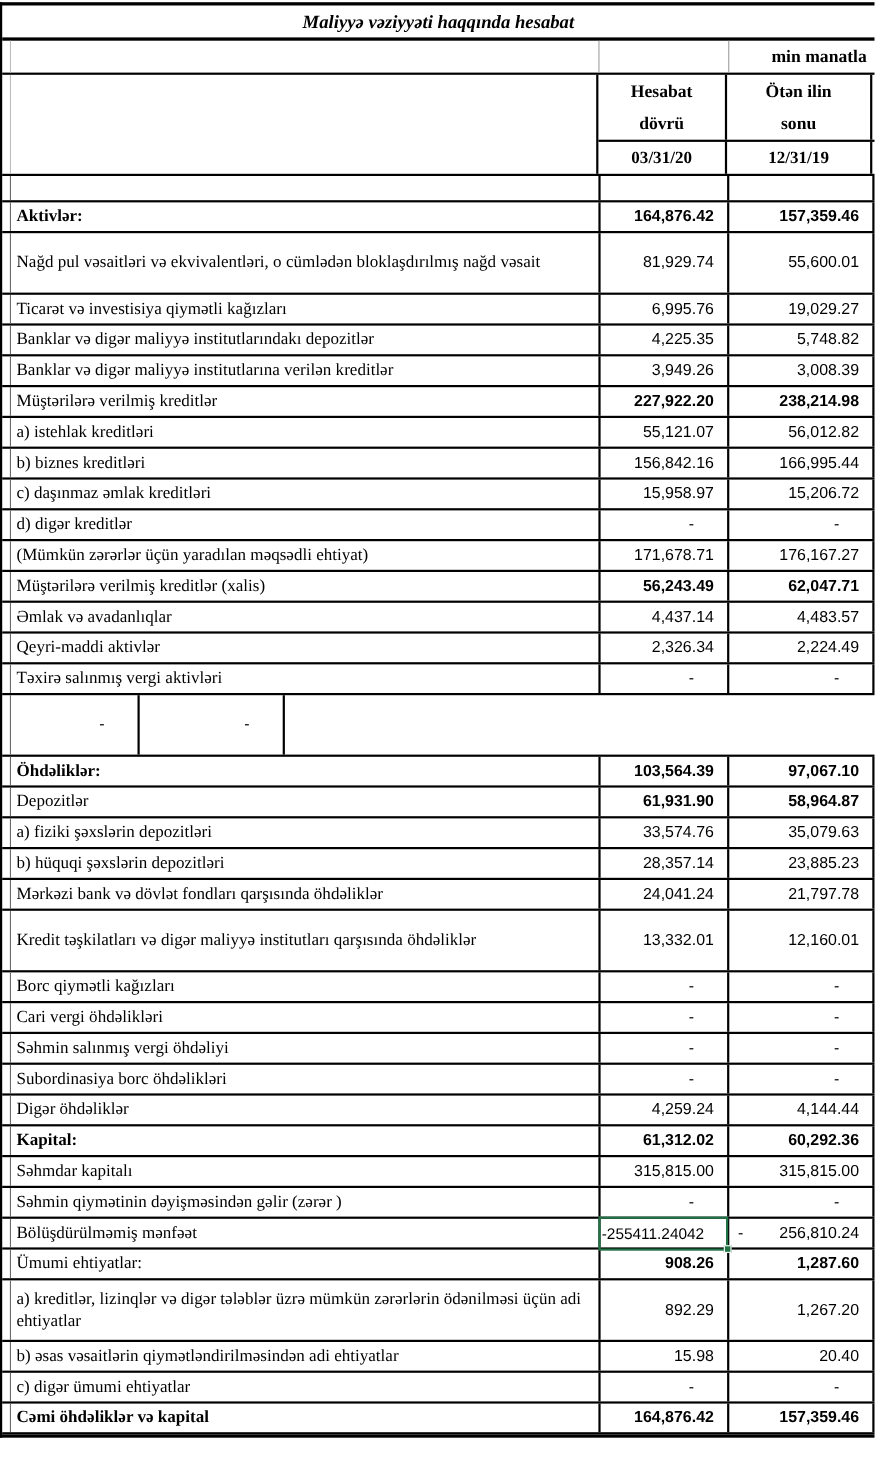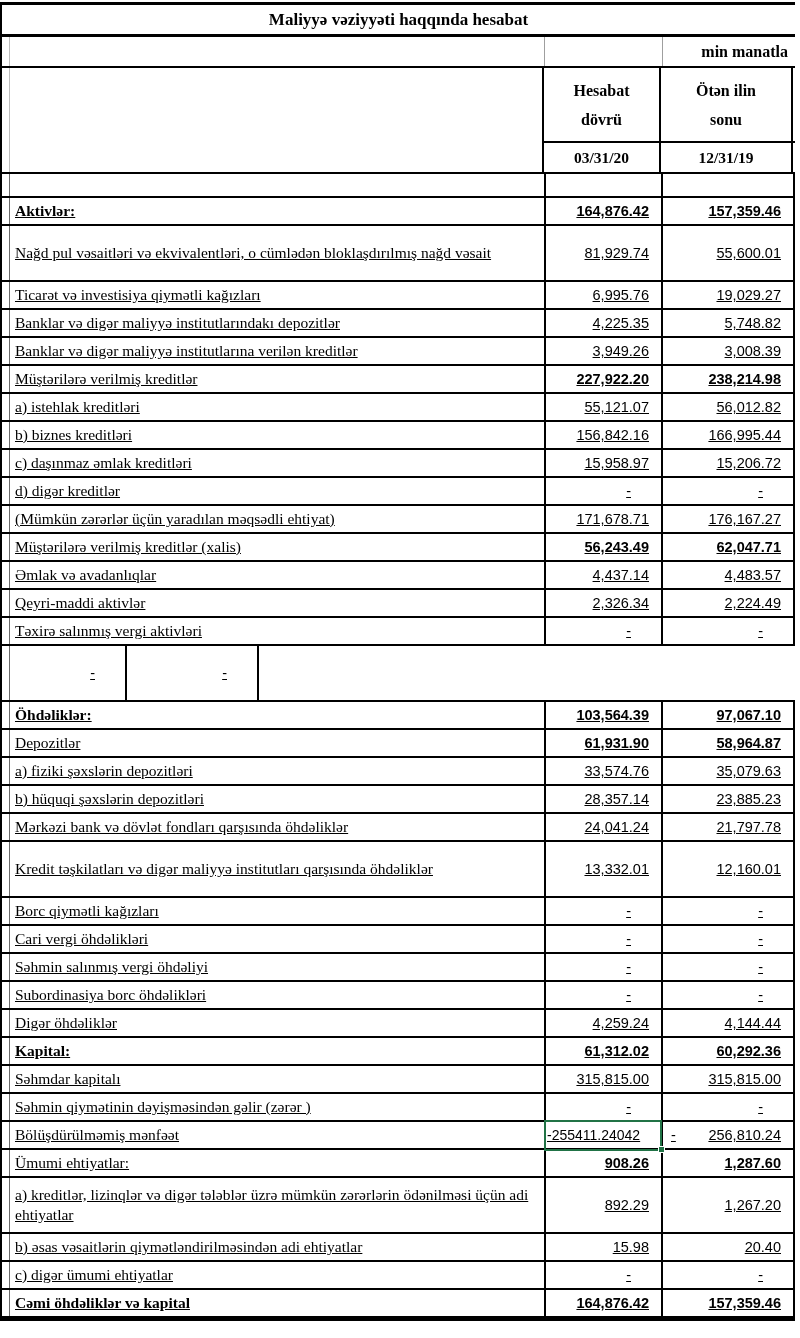--- a/index.html
+++ b/index.html
@@ -7,56 +7,56 @@
   body {
     width:800px; height:1338px; position:relative; overflow:hidden;
     font-family:"Liberation Serif","DejaVu Serif",serif; color:#000;
   }
   .sheet {
     position:absolute; left:0; top:2px; width:795px;
     border-top:3px solid #000; border-left:2px solid #000; border-bottom:3px solid #000;
     background:#fff;
   }
   
-  .row { display:flex; width:100%; border-bottom:2px solid #000; height:28px;text-decoration:underline; }
+  .row { display:flex; width:100%; border-bottom:2px solid #000; height:28px; }
   .row.tall { height:56px; }
   .c0 { width:8px; flex:0 0 8px; border-right:1px solid #6a6a6a; }
   .lbl {
     flex:1 1 auto; border-right:2px solid #000;
     display:flex; align-items:center; padding:1px 8px 1px 5px;
     font-size:15.5px; line-height:1.32; letter-spacing:0;
   }
   .val {
     flex:0 0 117px; width:117px; border-right:2px solid #000;
     display:flex; align-items:center; justify-content:flex-end;
     padding-right:12px; font-family:"Liberation Sans","DejaVu Sans",sans-serif;
     font-size:14.5px;
   }
   .val.v2 { flex:0 0 132px; width:132px; }
   .bold { font-weight:bold; }
   .dashcell { padding-right:30px; }
   
   .title-row {
     height:32px; border-bottom:3px solid #000; display:flex;
-    align-items:center; justify-content:center;
+    align-items:center; justify-content:center;font-style:italic;
   }
   .title-row span { font-weight:bold; font-size:17px; }
   .unit-row { height:31px; border-bottom:2px solid #000; display:flex; }
   .unit-row .c0 { border-right:1px solid #bdbdbd; }
   .unit-row .u-lbl { flex:1 1 auto; border-right:1px solid #9f9f9f; }
   .unit-row .u-v1 { flex:0 0 118px; border-right:1px solid #9f9f9f; }
   .unit-row .u-v2 {
     flex:0 0 132px; display:flex; align-items:center; justify-content:flex-end;
     padding-right:7px; font-weight:bold; font-size:16px;text-align:right;
   }
   .head-block { display:flex; border-bottom:2px solid #000; }
   .head-left { flex:1 1 auto; border-right:2px solid #000; display:flex; }
   .head-left .c0 { border-right:1px solid #bdbdbd; }
   .head-right { flex:0 0 251px; display:flex; flex-direction:column; }
-  .head-names { display:flex; height:75px; border-bottom:2px solid #000; }
+  .head-names { display:flex; height:61px; border-bottom:2px solid #000; }
   .head-dates { display:flex; height:29px; }
   .hcell {
     flex:0 0 117px; width:117px; border-right:2px solid #000;
     display:flex; flex-direction:column; align-items:center; justify-content:center;
     font-weight:bold; font-size:16px; line-height:29px; text-align:center;
   }
   .hcell.h2 { flex:0 0 132px; width:132px; }
   .dcell {
     flex:0 0 117px; width:117px; border-right:2px solid #000;
     display:flex; align-items:center; justify-content:center;

